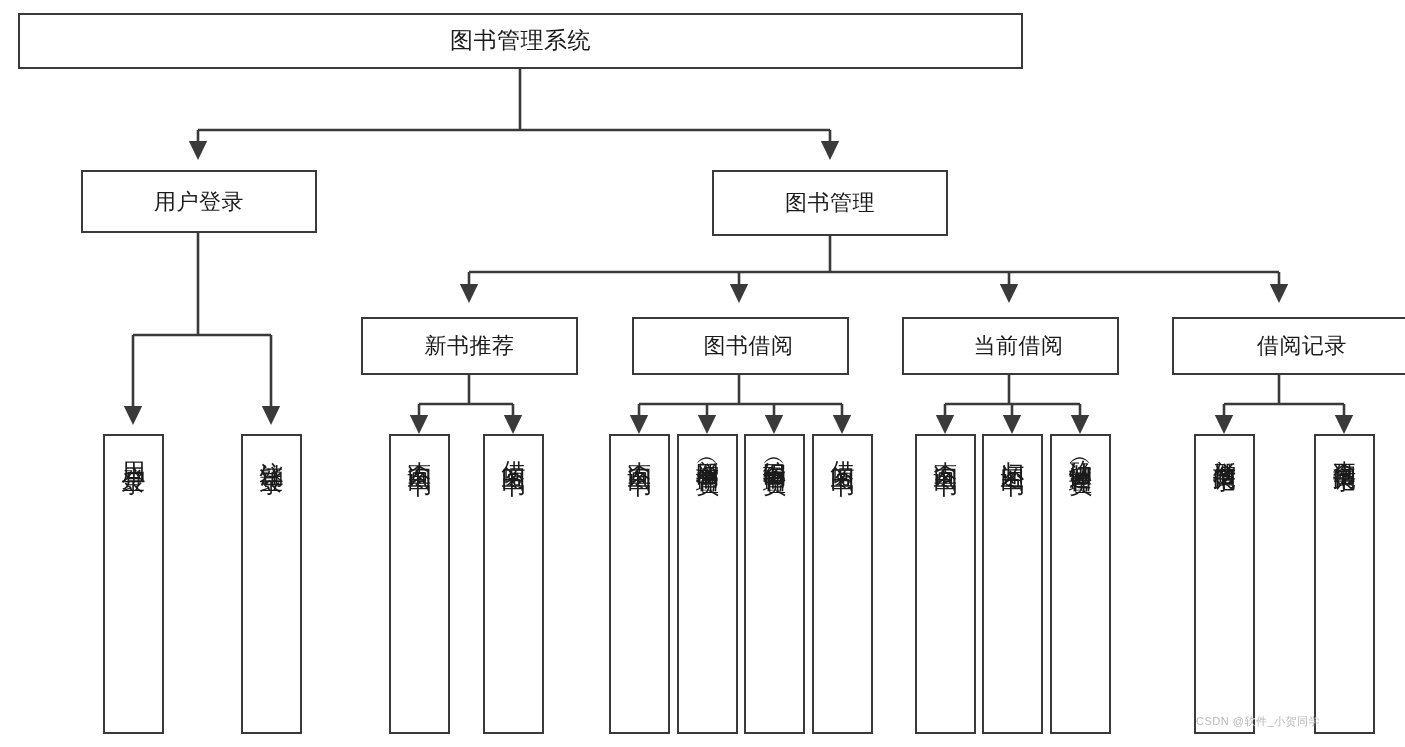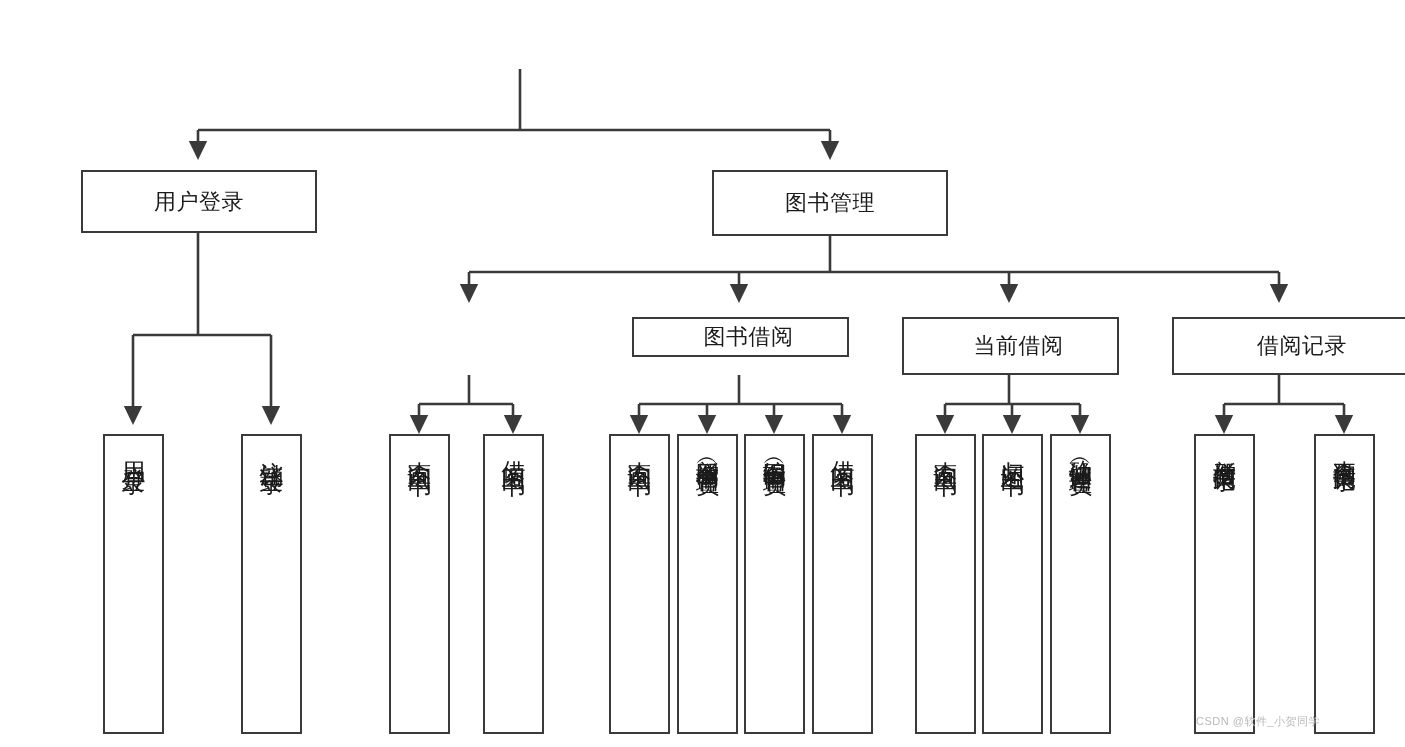--- a/index.html
+++ b/index.html
@@ -130,29 +130,35 @@
       <path d="M1012,404 L1012,424" marker-end="url(#arrowhead)"></path>
       <path d="M1080,404 L1080,424" marker-end="url(#arrowhead)"></path>
 
       <path d="M1279,375 L1279,404"></path>
       <path d="M1224,404 L1344,404"></path>
       <path d="M1224,404 L1224,424" marker-end="url(#arrowhead)"></path>
       <path d="M1344,404 L1344,424" marker-end="url(#arrowhead)"></path>
     </g>
   </svg>
 
+  <div class="node horizontal root" style="left:18px; top:13px; width:1005px; height:56px;">
+    <span class="node-label">图书管理系统</span>
+  </div>
 
   <div class="node horizontal" style="left:81px; top:170px; width:236px; height:63px;">
     <span class="node-label">用户登录</span>
   </div>
   <div class="node horizontal" style="left:712px; top:170px; width:236px; height:66px;">
     <span class="node-label">图书管理</span>
   </div>
 
-  <div class="node horizontal" style="left:632px; top:317px; width:217px; height:40px;padding-left:16px;">
+  <div class="node horizontal" style="left:361px; top:317px; width:217px; height:58px;">
+    <span class="node-label">新书推荐</span>
+  </div>
+  <div class="node horizontal" style="left:632px; top:317px; width:217px; height:58px;padding-left:16px;">
     <span class="node-label">图书借阅</span>
   </div>
   <div class="node horizontal" style="left:902px; top:317px; width:217px; height:58px;padding-left:16px;">
     <span class="node-label">当前借阅</span>
   </div>
   <div class="node horizontal" style="left:1172px; top:317px; width:260px; height:58px;">
     <span class="node-label">借阅记录</span>
   </div>
 
   <div class="node vertical" style="left:103px; top:434px; width:61px; height:300px;">

